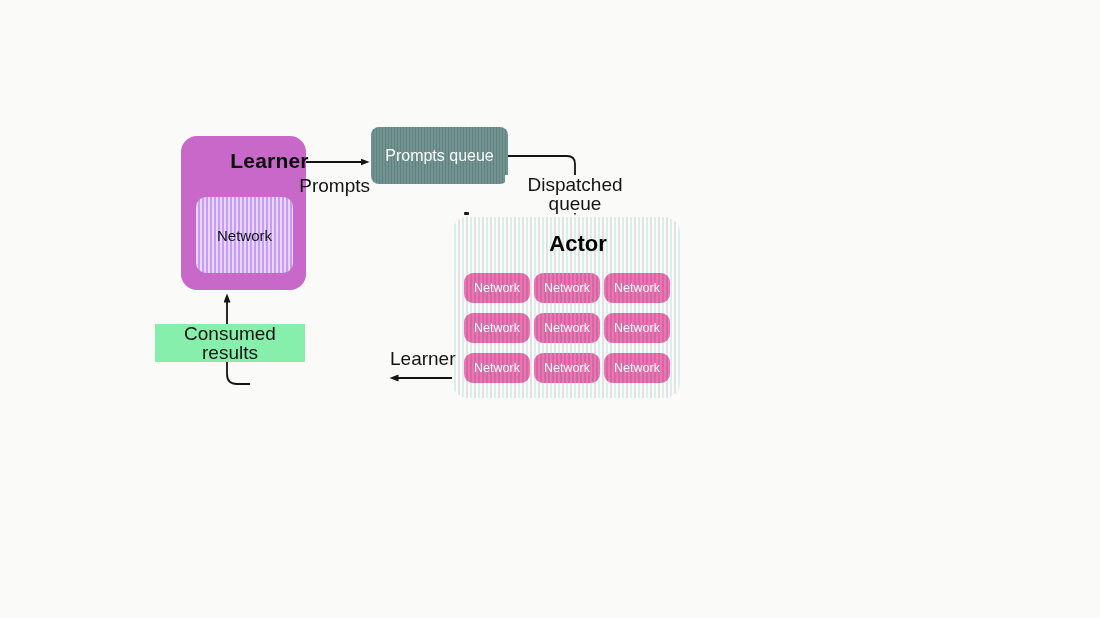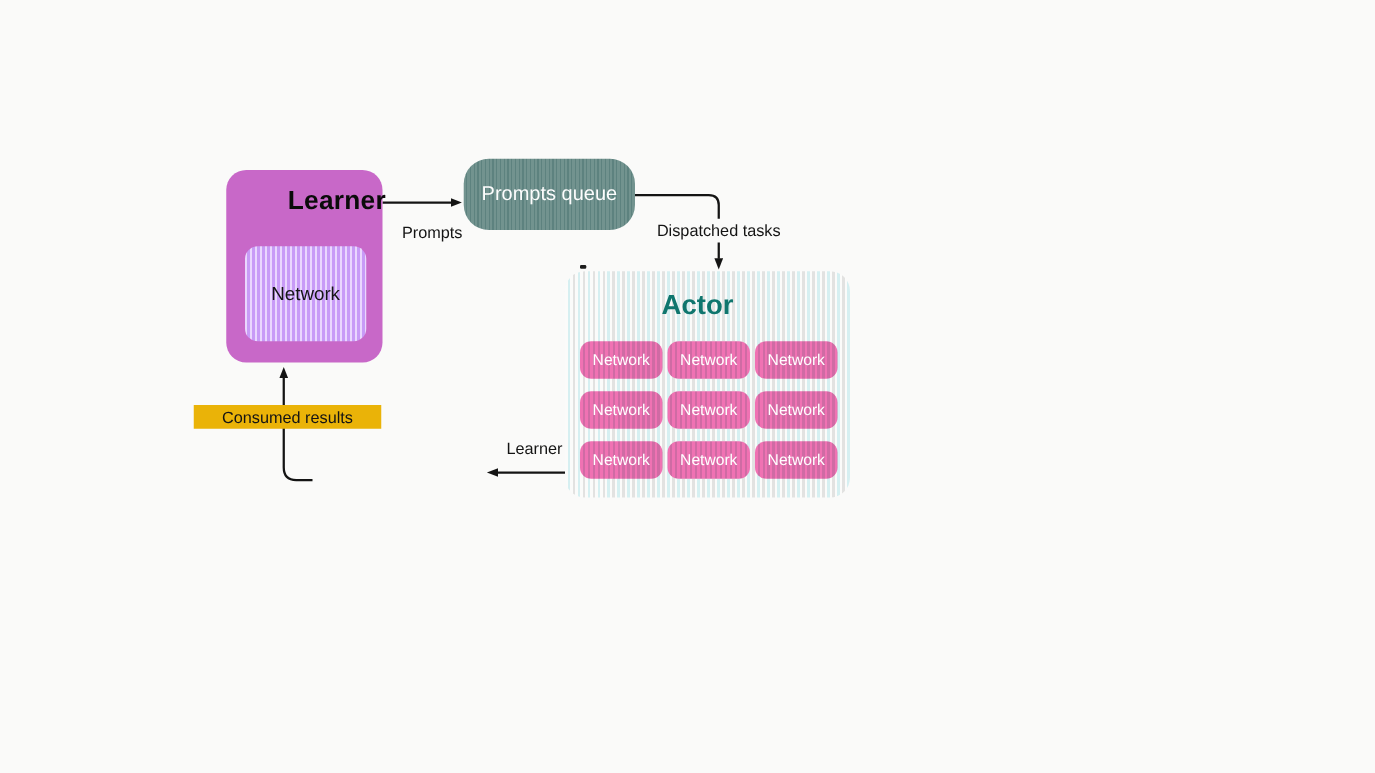--- a/index.html
+++ b/index.html
@@ -33,65 +33,65 @@
   .inner-network{
     left:196px;top:197px;width:97px;height:76px;
     border-radius:10px;
     background:repeating-linear-gradient(90deg,#ead7fe 0px,#ead7fe 2px,#c89bf7 2px,#c89bf7 4px);
     display:flex;align-items:center;justify-content:center;
     font-size:15px;color:#141414;
     z-index:3;
   }
   .queue-box{
     width:137px;height:57px;
-    border-radius:20px;
+    border-radius:8px;
     background:repeating-linear-gradient(90deg,#72938f 0px,#72938f 2px,#5d827f 2px,#5d827f 3px);
     display:flex;align-items:center;justify-content:center;
     font-size:16px;color:#fdfdfd;
     z-index:2;
   }
   .prompts-queue{left:371px;top:127px;}
   .results-queue{left:250px;top:357px;}
 
   .actor-box{
     left:452px;top:217px;width:228px;height:181px;
     border-radius:16px;
     background:repeating-linear-gradient(90deg,#fbfbfa 0px,#fbfbfa 2px,#d6eff1 2px,#d6eff1 4px,#fbfbfa 4px,#fbfbfa 6px,#e2e2e1 6px,#e2e2e1 8px);
     z-index:2;
   }
   .actor-title{
-    left:444px;top:231px;width:228px;
+    left:464px;top:231px;width:228px;
     text-align:center;
-    font-size:22px;font-weight:bold;color:#0f766e;
+    font-size:22px;font-weight:bold;color:#000000;
     z-index:3;
   }
   .actor-grid{
     left:464px;top:273px;width:208px;
     display:grid;
     grid-template-columns:repeat(3,66px);
     grid-auto-rows:30px;
     column-gap:4px;row-gap:10px;
     z-index:3;
   }
   .net-chip{
     border-radius:9px;
     background:repeating-linear-gradient(90deg,#f072b3 0px,#f072b3 2px,#cf6ba4 2px,#cf6ba4 4px);
     display:flex;align-items:center;justify-content:center;
     font-size:12.5px;color:#ffffff;
   }
 
   
   .edge-label{
-    font-size:13px;color:#141414;
+    font-size:19px;color:#141414;
     z-index:4;line-height:19px;
   }
   .lbl-prompts{left:295px;top:176px;width:75px;text-align:right;}
   .lbl-dispatched{left:505px;top:175px;width:140px;text-align:center;background:#fafaf9;}
   .lbl-results{left:390px;top:349px;width:60px;text-align:right;}
-  .lbl-consumed{left:155px;top:324px;width:150px;text-align:center;background:#eab308;}
+  .lbl-consumed{left:155px;top:324px;width:150px;text-align:center;background:#86efac;}
 
   .arrow-layer{left:0;top:0;z-index:1;}
 
   .tiny-dash{
     left:464px;top:212px;width:5px;height:3px;
     background:#1c1c1c;border-radius:1px;z-index:3;
   }
 </style>
 </head>
 <body>
@@ -130,17 +130,17 @@
     <div class="net-chip">Network</div>
     <div class="net-chip">Network</div>
     <div class="net-chip">Network</div>
     <div class="net-chip">Network</div>
     <div class="net-chip">Network</div>
     <div class="net-chip">Network</div>
   </div>
 
 
   <div class="abs edge-label lbl-prompts">Prompts</div>
-  <div class="abs edge-label lbl-dispatched">Dispatched tasks</div>
+  <div class="abs edge-label lbl-dispatched">Dispatched queue</div>
   <div class="abs edge-label lbl-results">Learner</div>
   <div class="abs edge-label lbl-consumed">Consumed results</div>
 
 </div>
 
 </body></html>

